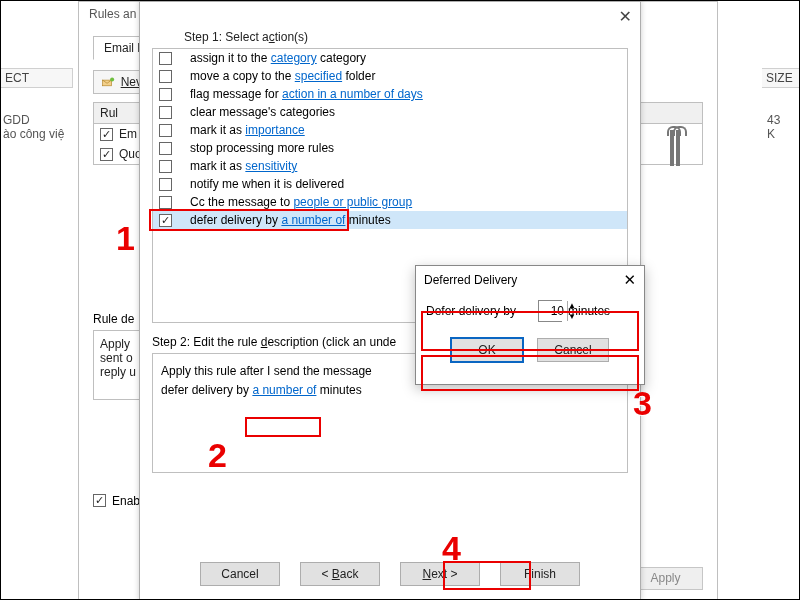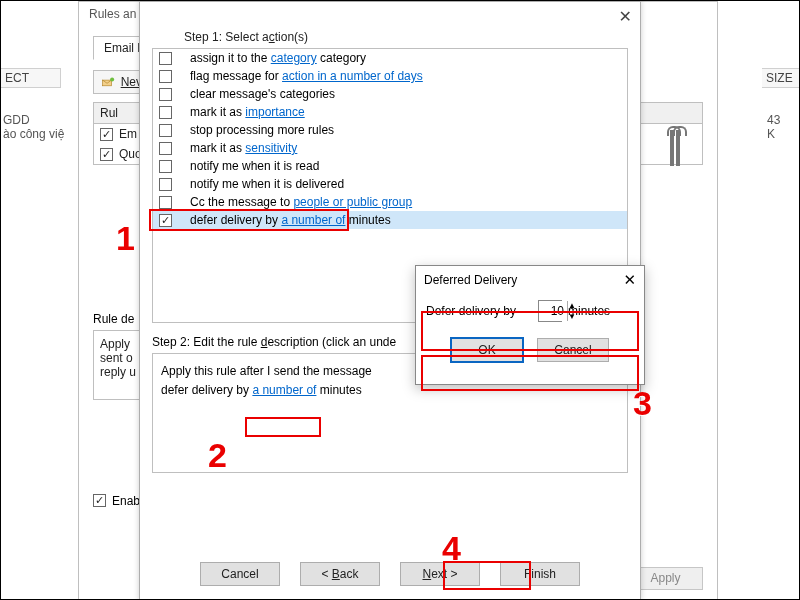--- a/index.html
+++ b/index.html
@@ -1,18 +1,18 @@
 <!DOCTYPE html>
 <html><head>
 <meta charset="utf-8">
 <style>
   * { box-sizing: border-box; font-family: "Segoe UI", Tahoma, sans-serif; font-size: 12px; }
   body { margin:0; width:800px; height:600px; background:#fff; color:#000; overflow:hidden; position:relative; border:1px solid #000;}
   .bg-mail { position:absolute; left:0; top:0; width:800px; height:600px; }
-  .bg-mail .colhdr { position:absolute; left:0; top:67px; height:20px; width:60px; border:1px solid #d0d0d0; border-left:none; background:#f7f7f7; display:flex; align-items:center; padding:0 4px; color:#444;}
+  .bg-mail .colhdr { position:absolute; left:0; top:67px; height:20px; width:72px; border:1px solid #d0d0d0; border-left:none; background:#f7f7f7; display:flex; align-items:center; padding:0 4px; color:#444;}
   .bg-mail .colhdr.size { left:761px; width:38px; }
   .bg-mail .msg { position:absolute; left:0; top:112px; color:#555; }
   .bg-mail .msg .l1 { padding-left:2px; }
   .bg-mail .msg .sz { position:absolute; left:766px; top:0;}
   
   .rules-dlg { position:absolute; left:77px; top:0; width:640px; height:600px; background:#fff; border:1px solid #bfbfbf; }
   .rules-dlg .title { padding:5px 10px; color:#555;}
   .rules-dlg .body { padding:10px 14px; color:#222; }
   .tab { display:inline-block; padding:4px 10px; border:1px solid #bfbfbf; border-bottom:1px solid #fff; background:#fff;}
   .newbtn { display:flex; align-items:center; gap:6px; padding:3px 8px; border:1px solid #bfbfbf; background:#f6f6f6; margin-top:10px; width:58px;}
@@ -122,41 +122,41 @@
     <span class="closex">✕</span>
   </div>
   <div class="step1lbl"><span>Step 1: Select a</span><span class="underline">c</span><span>tion(s)</span></div>
   <div class="actionlist">
     <div class="act">
         <span class="chk"></span>
         <span><span>assign it to the </span><span class="lnk">category</span><span> category</span></span>
       </div>
     <div class="act">
         <span class="chk"></span>
+        <span><span>move a copy to the </span><span class="lnk">specified</span><span> folder</span></span>
+      </div>
+    <div class="act">
+        <span class="chk"></span>
         <span><span>flag message for </span><span class="lnk">action in a number of days</span></span>
       </div>
     <div class="act">
         <span class="chk"></span>
         <span>clear message's categories</span>
       </div>
     <div class="act">
         <span class="chk"></span>
         <span><span>mark it as </span><span class="lnk">importance</span></span>
       </div>
     <div class="act">
         <span class="chk"></span>
         <span>stop processing more rules</span>
       </div>
     <div class="act">
         <span class="chk"></span>
         <span><span>mark it as </span><span class="lnk">sensitivity</span></span>
-      </div>
-    <div class="act">
-        <span class="chk"></span>
-        <span>notify me when it is read</span>
       </div>
     <div class="act">
         <span class="chk"></span>
         <span>notify me when it is delivered</span>
       </div>
     <div class="act">
         <span class="chk"></span>
         <span><span>Cc the message to </span><span class="lnk">people or public group</span></span>
       </div>
     <div class="act sel">

